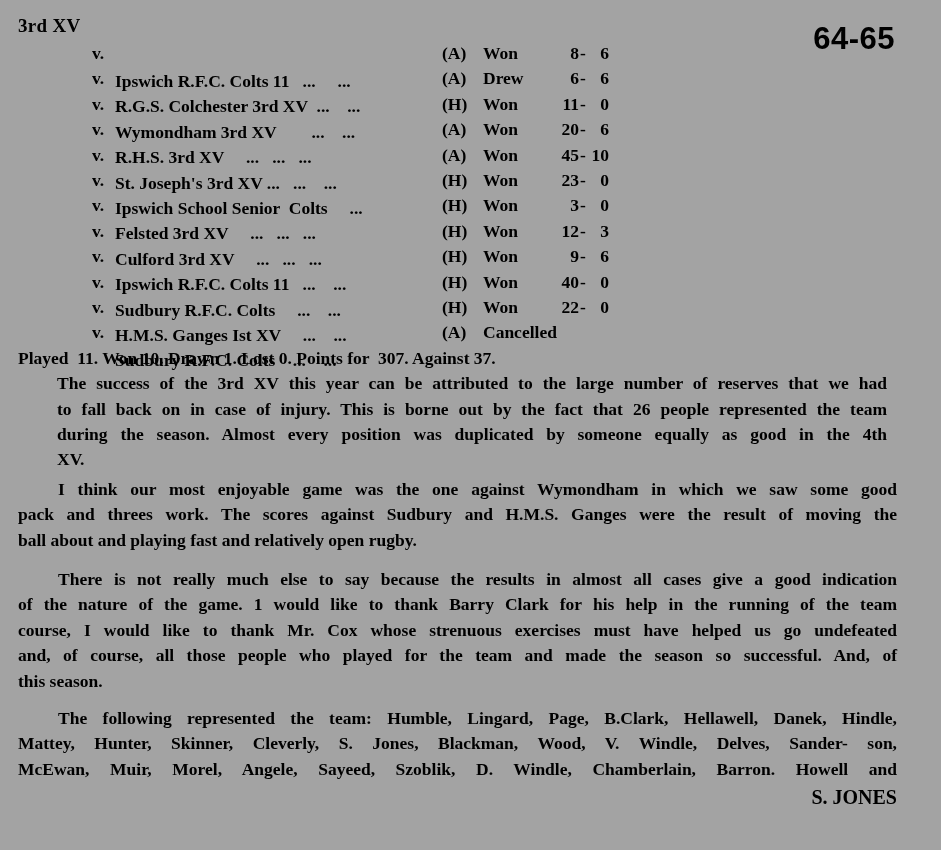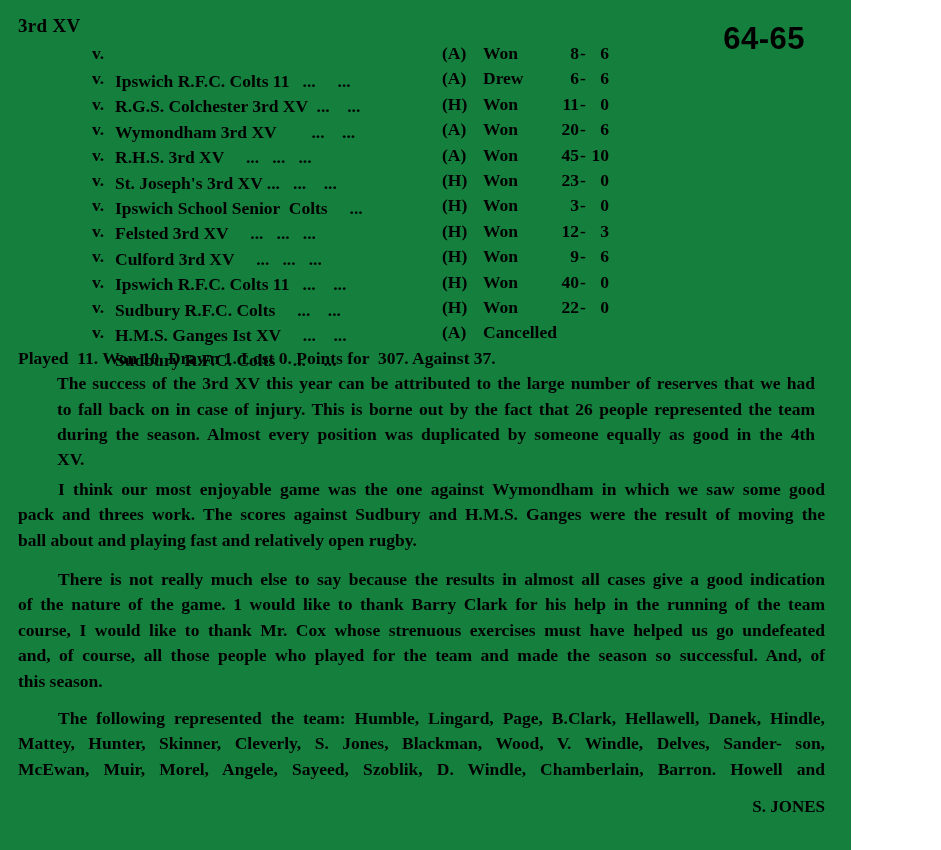--- a/index.html
+++ b/index.html
@@ -1,27 +1,27 @@
 <!DOCTYPE html>
 <html><head>
 <meta charset="utf-8">
 <style>
   html, body { margin: 0; padding: 0; background: #fff; }
   .page {
     position: relative;
-    width: 851px;
+    width: 941px;
     height: 850px;
-    background: #15803d;
+    background: #a3a3a3;
     color: #000000;
     font-family: "Liberation Serif", "DejaVu Serif", serif;
     font-weight: bold;
     font-size: 17.5px;
     line-height: 25.4px;
     box-sizing: border-box;
-    padding: 14px 26px 0 18px;
+    padding: 14px 44px 0 18px;
     overflow: hidden;
   }
   .title {
     font-size: 19px;
     line-height: 23px;
     letter-spacing: 0.3px;
   }
   .page-number {
     position: absolute;
     top: 22px;
@@ -46,22 +46,22 @@
   .para  { text-justify: inter-word; }
   .line  { text-align: justify; text-align-last: justify; }
   .line.last   { text-align-last: left; }
   .line.indent { text-indent: 40px; }
   .para1 { margin-left: 39px; margin-right: 10px; }
   .para2 { margin-top: 4px; }
   .para3 { margin-top: 14px; }
   .para4 { margin-top: 12px; }
   .signature {
     text-align: right;
-    margin-top: 12px;
-    font-size: 17px;
+    margin-top: 3px;
+    font-size: 20px;
   }
 </style>
 </head>
 <body>
 
 <div class="page">
 
   <div class="title">3rd XV</div>
 
   <div class="page-number">64-65</div>

